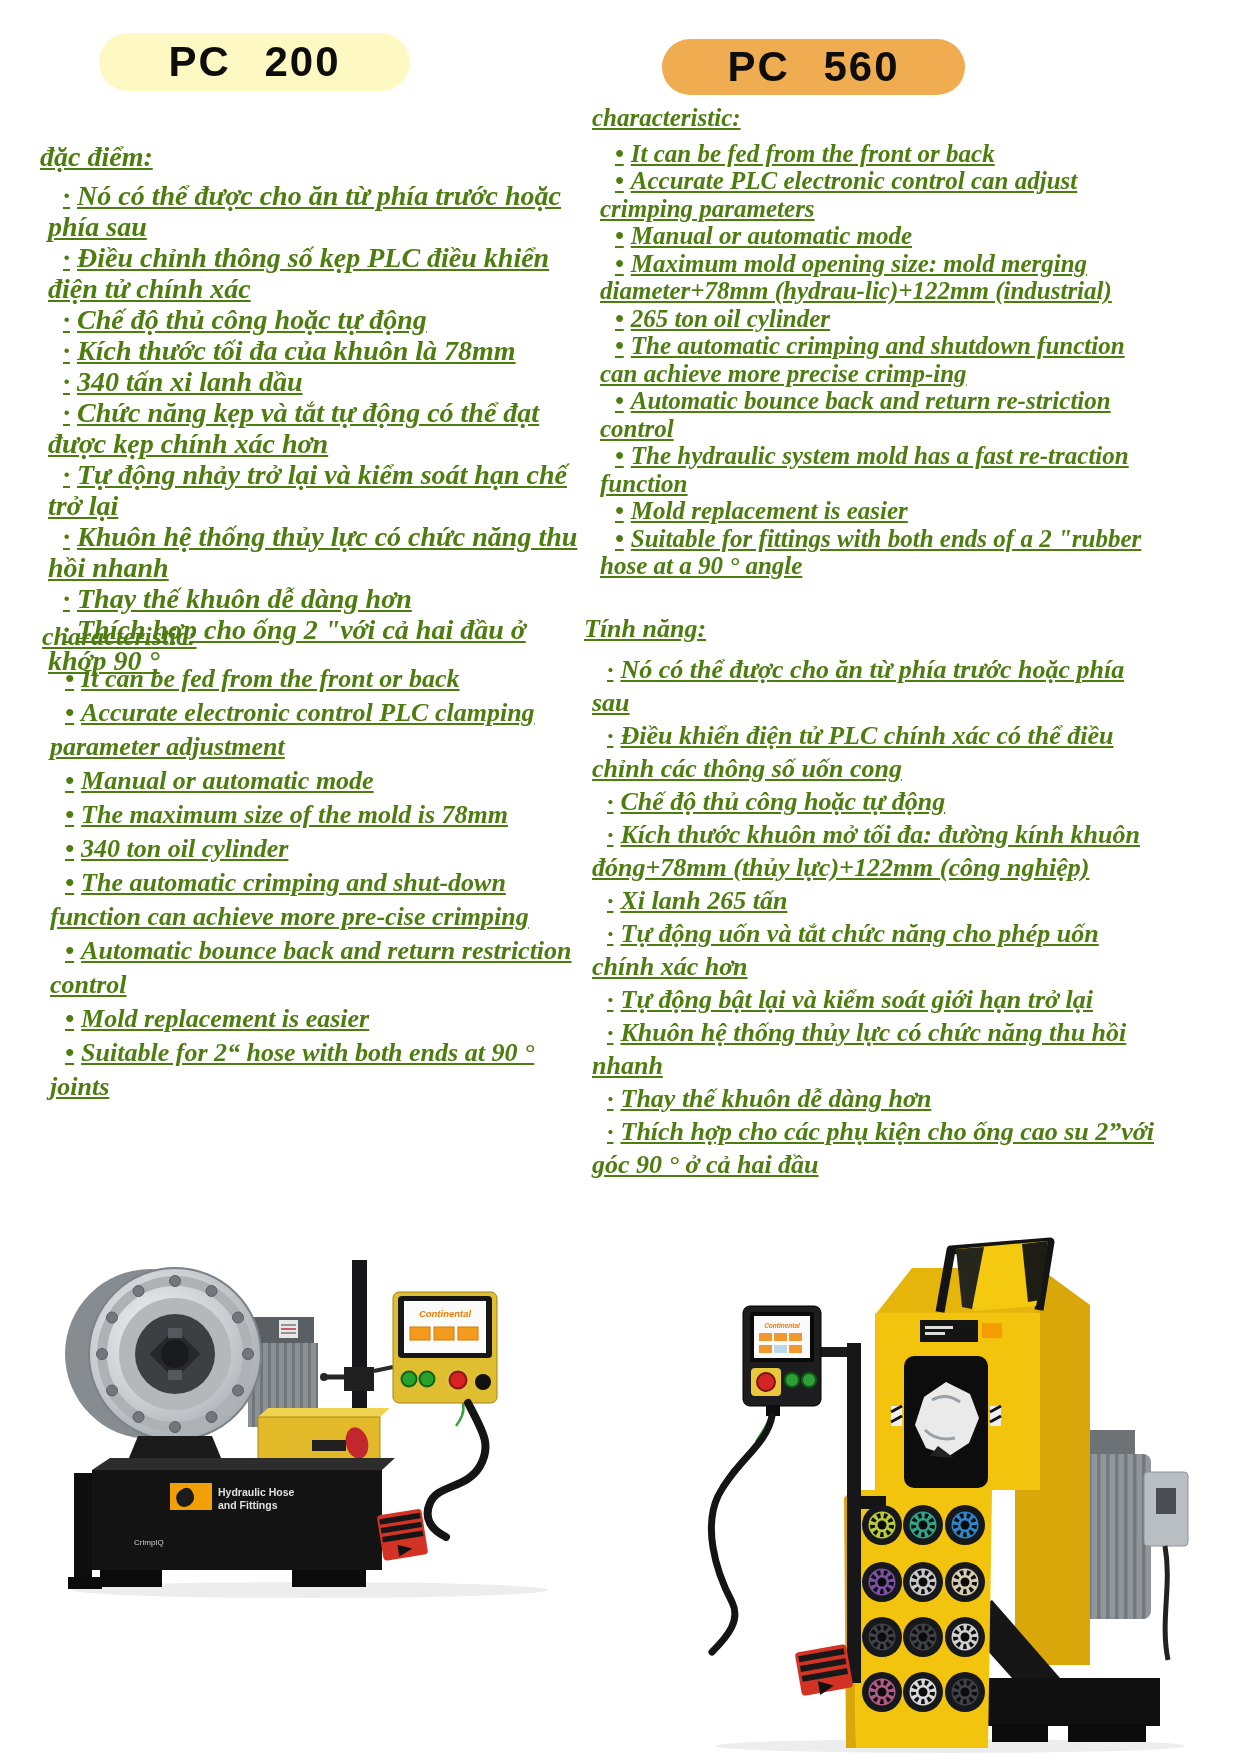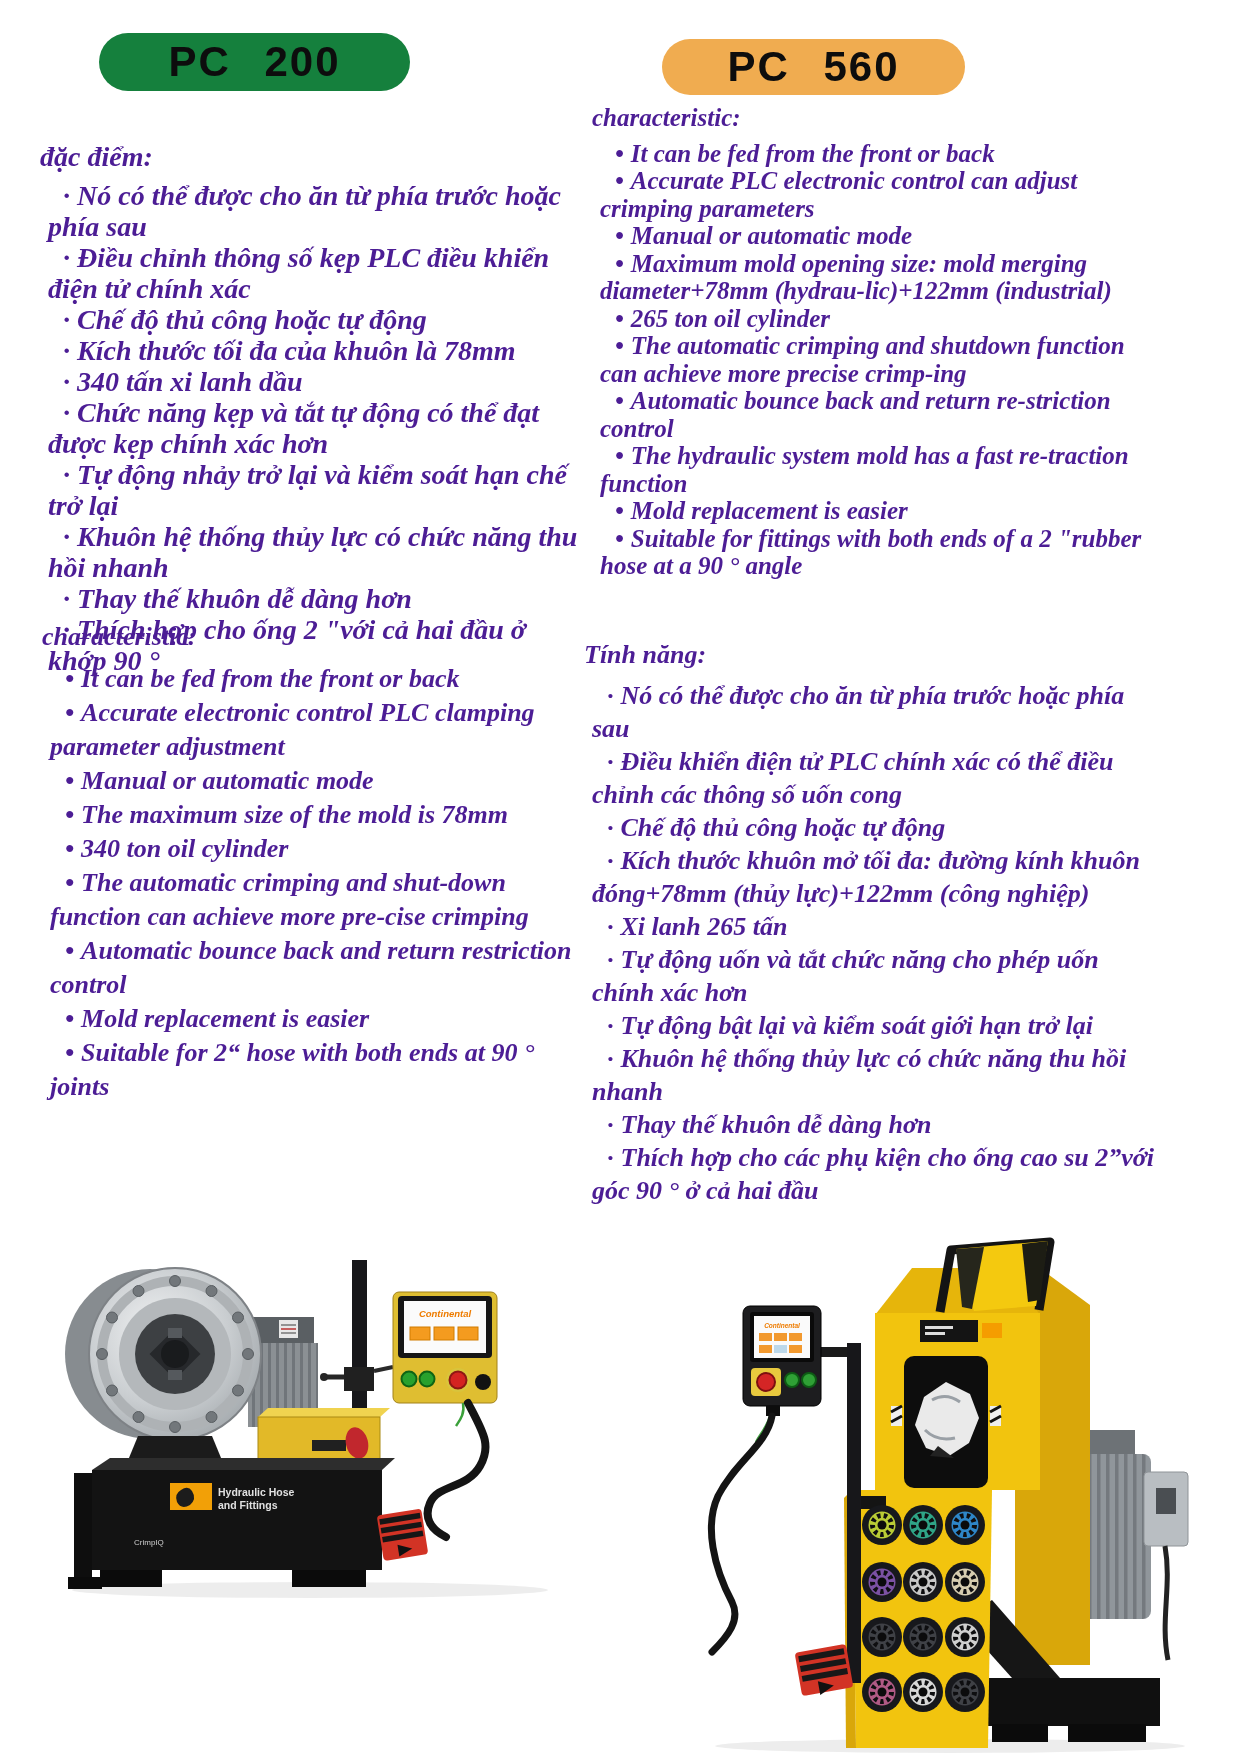--- a/index.html
+++ b/index.html
@@ -3,39 +3,39 @@
 <meta charset="utf-8">
 <style>
   html,body{margin:0;padding:0;background:#fff;}
   #page{position:relative;width:1240px;height:1754px;background:#ffffff;overflow:hidden;
         font-family:"Liberation Serif",serif;}
   .badge{position:absolute;background:#F0AC50;border-radius:29px;display:flex;align-items:center;
          justify-content:center;font-family:"Liberation Sans",sans-serif;font-weight:700;
          font-size:42px;color:#0d0d0d;letter-spacing:2px;word-spacing:20px;}
   #badge-pc200{left:99px;top:33px;width:311px;height:58px;}
   #badge-pc440{left:662px;top:39px;width:303px;height:56px;}
-  .textblock{position:absolute;color:#4c1d95;font-weight:700;font-style:italic;}
+  .textblock{position:absolute;color:#4d7c0f;font-weight:700;font-style:italic;text-decoration:underline;}
   .textblock h3{margin:0;font-size:inherit;font-weight:700;font-style:italic;}
   .textblock ul{list-style:none;margin:8px;padding:0;}
   .textblock li{text-indent:15px;}
   .blt{display:inline;margin-right:7px;}
   #pc200-feat{left:40px;top:141px;width:552px;font-size:28px;line-height:31px;}
   #pc200-char{left:42px;top:620px;width:552px;font-size:26px;line-height:34px;}
   #pc440-char{left:592px;top:104px;width:568px;font-size:25px;line-height:27.5px;}
-  #pc440-feat{left:584px;top:638px;width:585px;font-size:26px;line-height:33px;}
+  #pc440-feat{left:584px;top:612px;width:585px;font-size:26px;line-height:33px;}
   .machine{position:absolute;}
   #pc200-photo{left:60px;top:1140px;width:520px;height:460px;}
   #pc440-photo{left:620px;top:1100px;width:600px;height:654px;}
 </style>
 </head>
 <body>
 
 <div id="page">
 
-  <div class="badge" id="badge-pc200" style="background: #15803d;">
+  <div class="badge" id="badge-pc200" style="background: #fef9c3;">
     <span>PC 200</span>
   </div>
   <div class="badge" id="badge-pc440" style="background: rgb(240, 172, 80);">
     <span>PC 560</span>
   </div>
 
   <div class="textblock" id="pc200-feat">
     <h3>đặc điểm:</h3>
     <ul>
         <li><span class="blt">·</span>Nó có thể được cho ăn từ phía trước hoặc phía sau</li>

